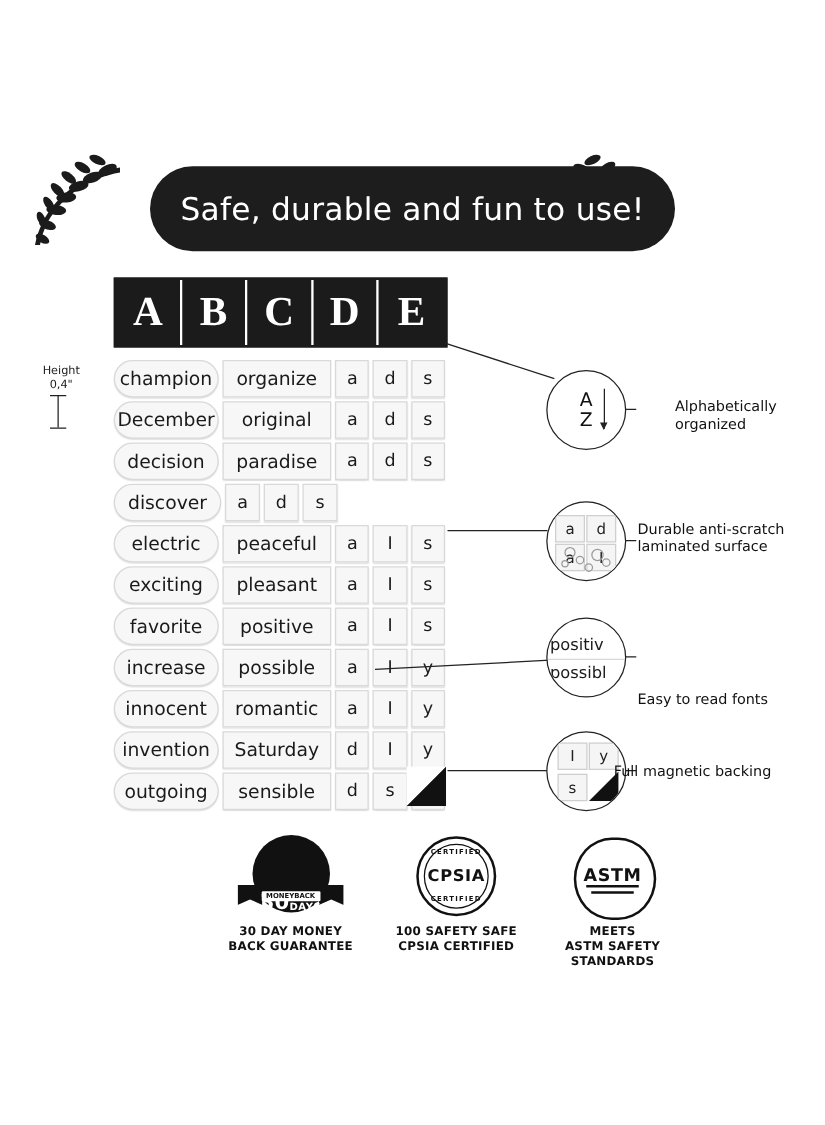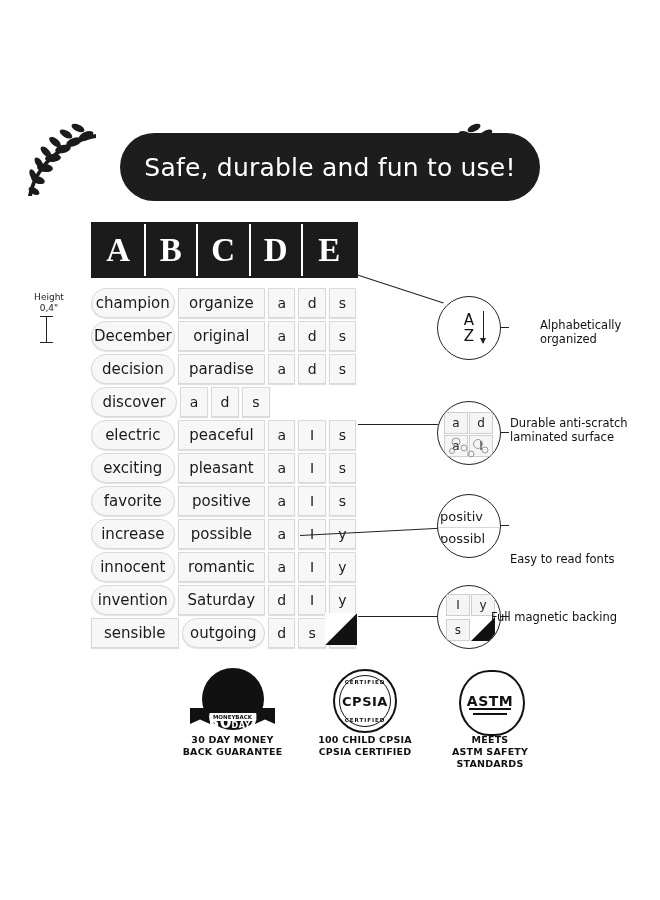--- a/index.html
+++ b/index.html
@@ -145,21 +145,21 @@
   .zoomtext{
     font-family:"DejaVu Sans", sans-serif;font-size:13px;color:#1a1a1a;
   }
 
   
   .badges{position:absolute;left:160px;top:668px;width:360px;}
   .badge{position:absolute;text-align:center;}
   .badge .cap{
     font-family:"DejaVu Sans", sans-serif;
     font-weight:700;font-size:9.5px;line-height:12px;color:#111;
-    letter-spacing:.2px;
+    margin-top:6px;letter-spacing:.2px;
   }
   .b1{left:0px;top:0px;width:145px;}
   .b2{left:150px;top:0px;width:110px;}
   .b3{left:265px;top:0px;width:130px;}
 
   .seal30{
     width:62px;height:62px;border-radius:50%;background:#111;
     margin:0 auto;position:relative;color:#fff;
     display:flex;align-items:flex-end;justify-content:center;
   }
@@ -364,22 +364,22 @@
 
     <div class="row">
       <div class="cell c-word1">invention</div>
       <div class="cell c-word2">Saturday</div>
       <div class="cell c-l1">d</div>
       <div class="cell c-l2">I</div>
       <div class="cell c-l3">y</div>
     </div>
 
     <div class="row">
+      <div class="cell c-word1">outgoing</div>
       <div class="cell c-word2">sensible</div>
-      <div class="cell c-word1">outgoing</div>
       <div class="cell c-l1">d</div>
       <div class="cell c-l2">s</div>
       <div class="cell c-l3"></div>
     </div>
 
   </div>
 
   <div class="fold"></div>
   <div class="fold-white"></div>
 
@@ -461,21 +461,21 @@
     </div>
 
     <div class="badge b2">
       <div style="position:relative;width:110px;height:66px;display:flex;align-items:center;justify-content:center;">
         <div class="sealring">
           <div class="arc-top">CERTIFIED</div>
           <div class="cpsia">CPSIA</div>
           <div class="arc-bot">CERTIFIED</div>
         </div>
       </div>
-      <div class="cap">100 CHILD CPSIA</div>
+      <div class="cap">100 SAFETY SAFE</div>
       <div class="cap" style="margin-top:0">CPSIA CERTIFIED</div>
     </div>
 
     <div class="badge b3">
       <div style="position:relative;width:130px;height:66px;display:flex;align-items:center;justify-content:center;">
         <div class="astm">
           <div class="ring"></div>
           <div class="txt">ASTM</div>
           <div class="bar"></div>
           <div class="bar2"></div>

